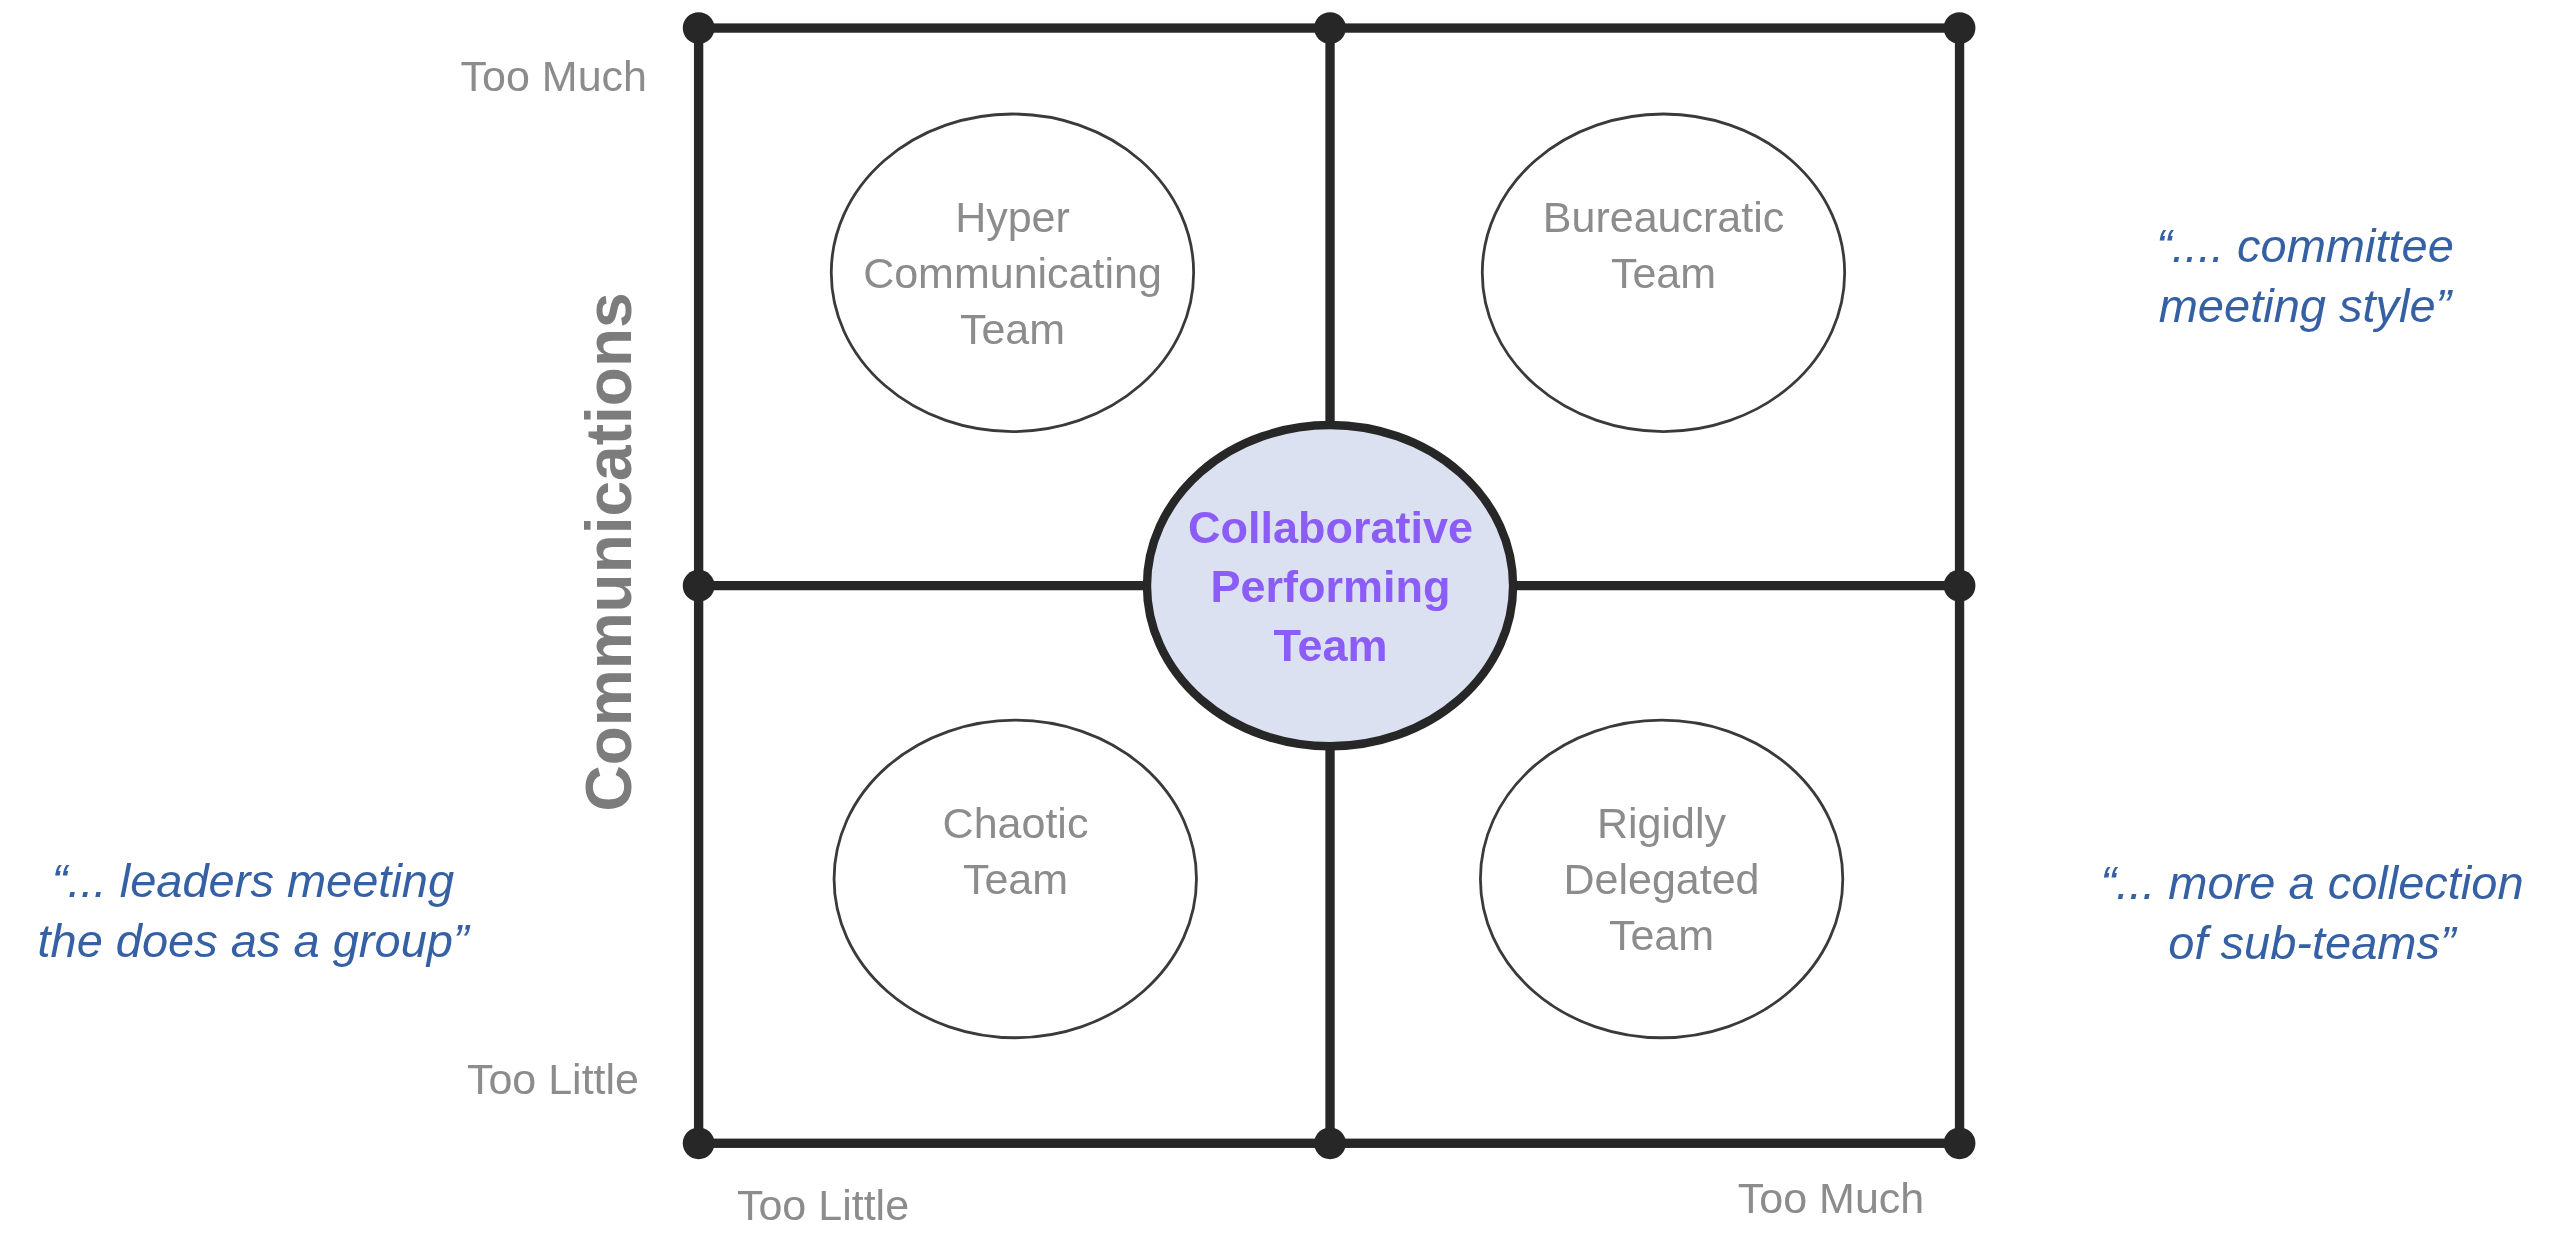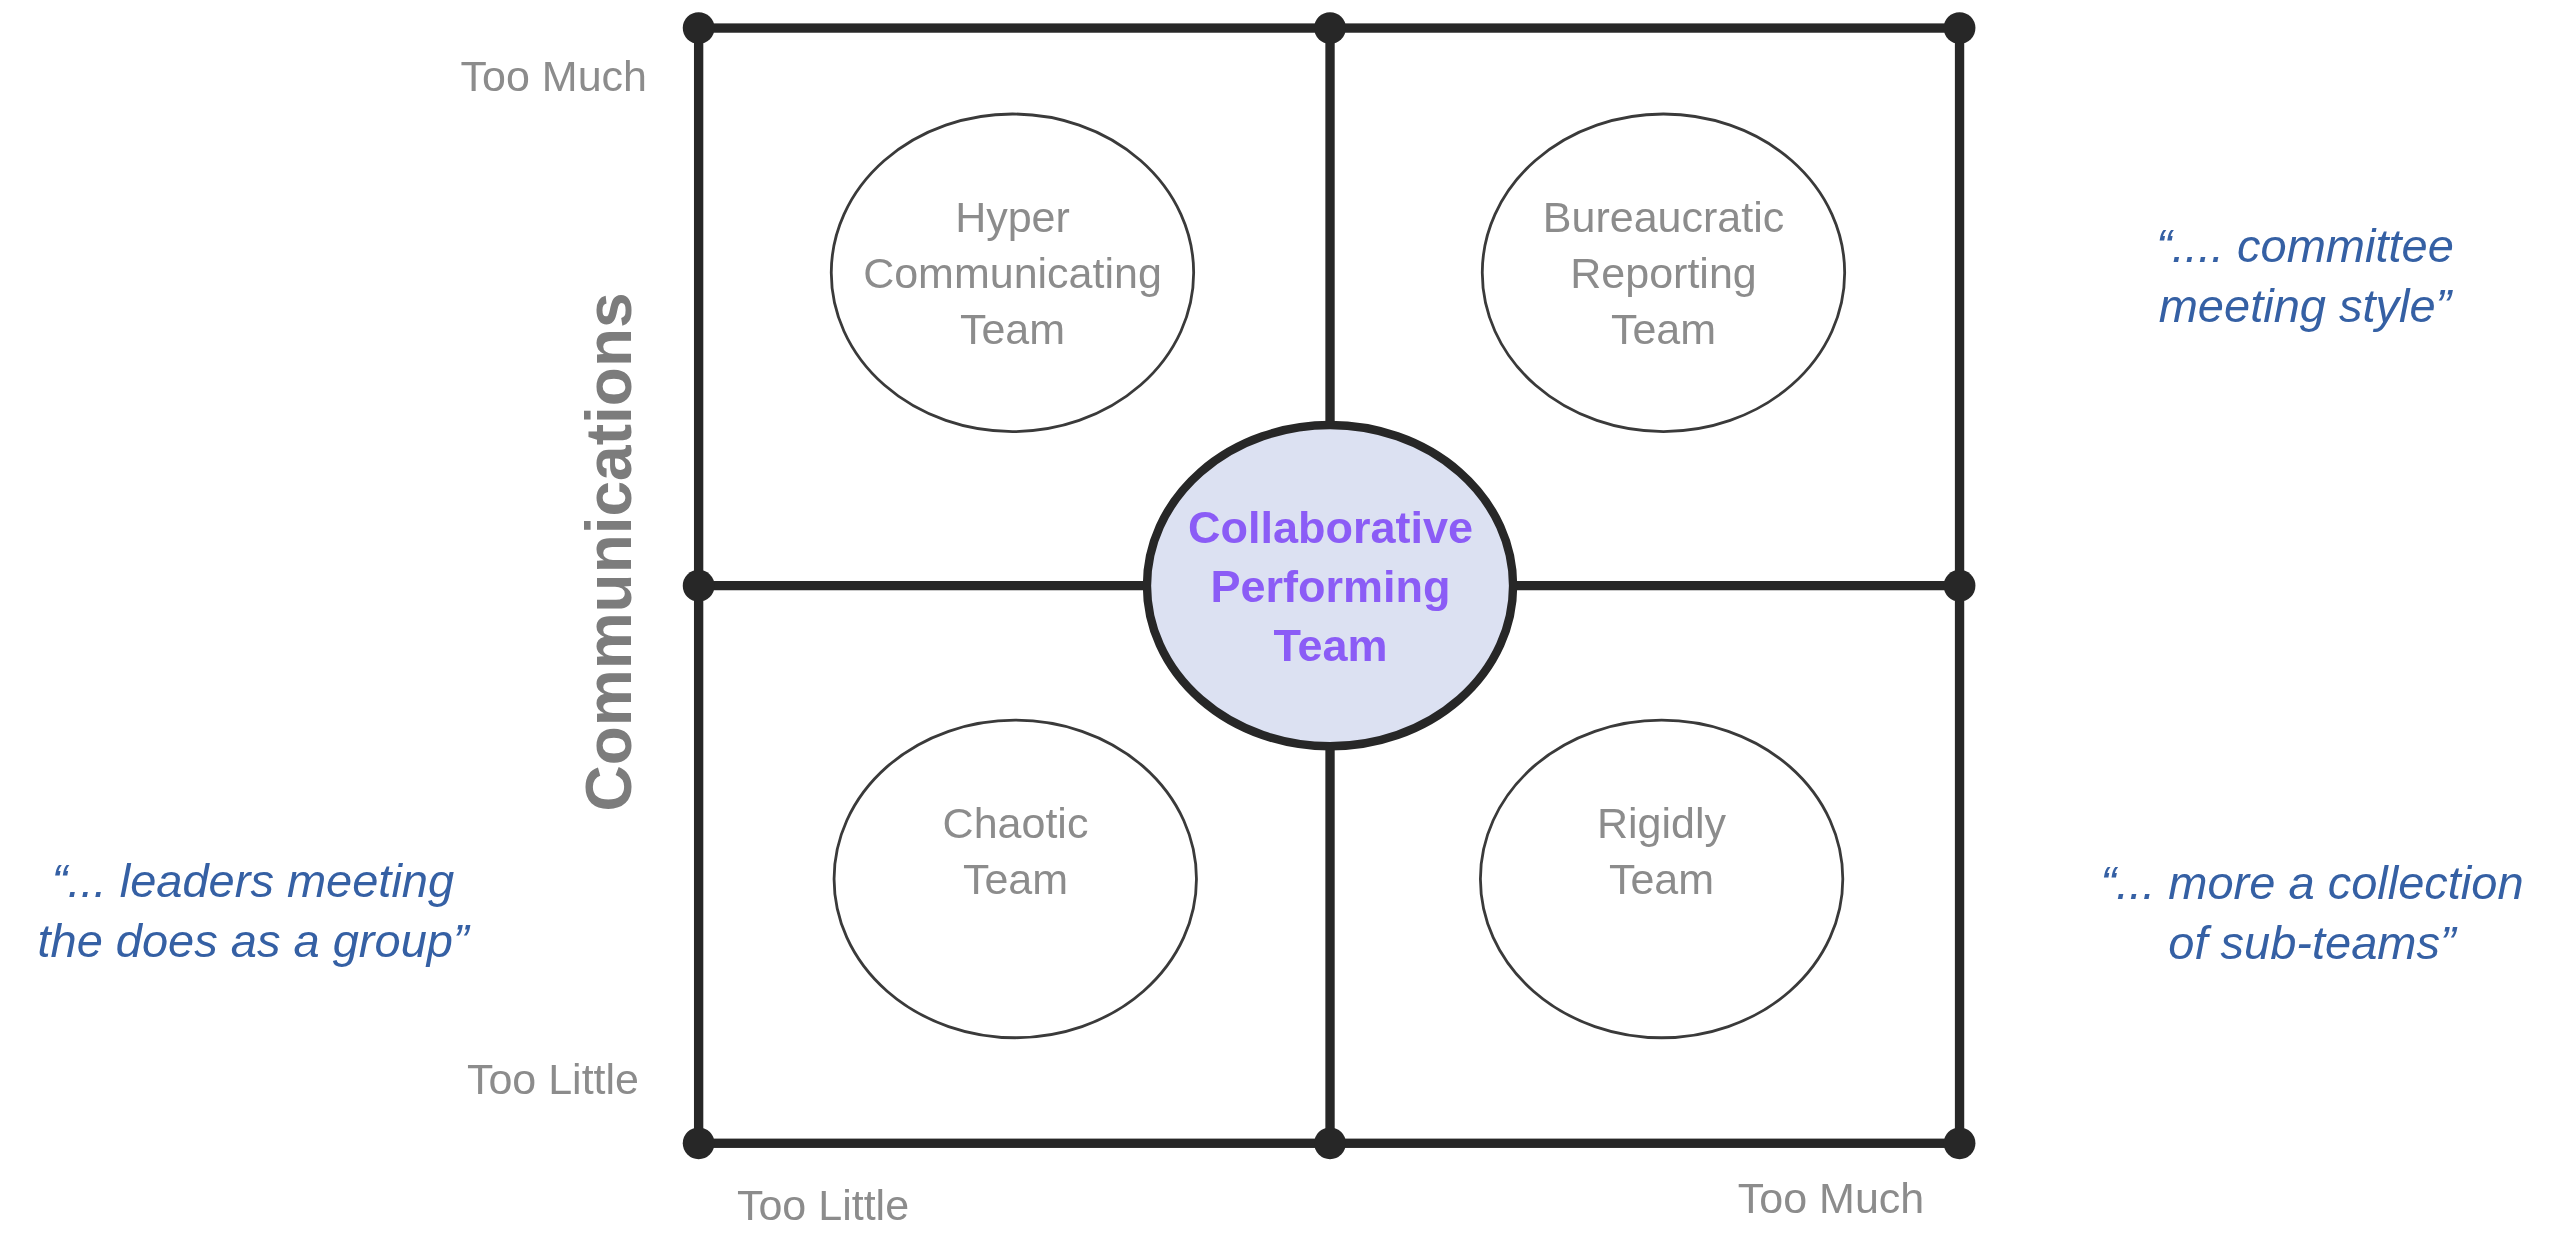--- a/index.html
+++ b/index.html
@@ -69,29 +69,29 @@
 
   <div class="abs axis-title ta-c" style="left:188px;top:510px;width:841px;height:84px;font-size:64px;line-height:84px;transform:rotate(-90deg);">Communications</div>
 
   <div class="abs bubble-label" style="left:779px;top:189px;width:467px;">
     <span class="line">Hyper</span>
     <span class="line">Communicating</span>
     <span class="line">Team</span>
   </div>
   <div class="abs bubble-label" style="left:1430px;top:189px;width:467px;">
     <span class="line">Bureaucratic</span>
-    <span class="line">Reporting</span>
     <span class="line">Team</span>
   </div>
   <div class="abs bubble-label" style="left:782px;top:795px;width:467px;">
     <span class="line">Chaotic</span>
     <span class="line">Team</span>
   </div>
   <div class="abs bubble-label" style="left:1428px;top:795px;width:467px;">
     <span class="line">Rigidly</span>
+    <span class="line">Delegated</span>
     <span class="line">Team</span>
   </div>
 
   <div class="abs center-label" style="left:1097px;top:498px;width:467px;">
     <span class="line">Collaborative</span>
     <span class="line">Performing</span>
     <span class="line">Team</span>
   </div>
 
   <div class="abs quote" style="left:2025px;top:216px;width:560px;">

